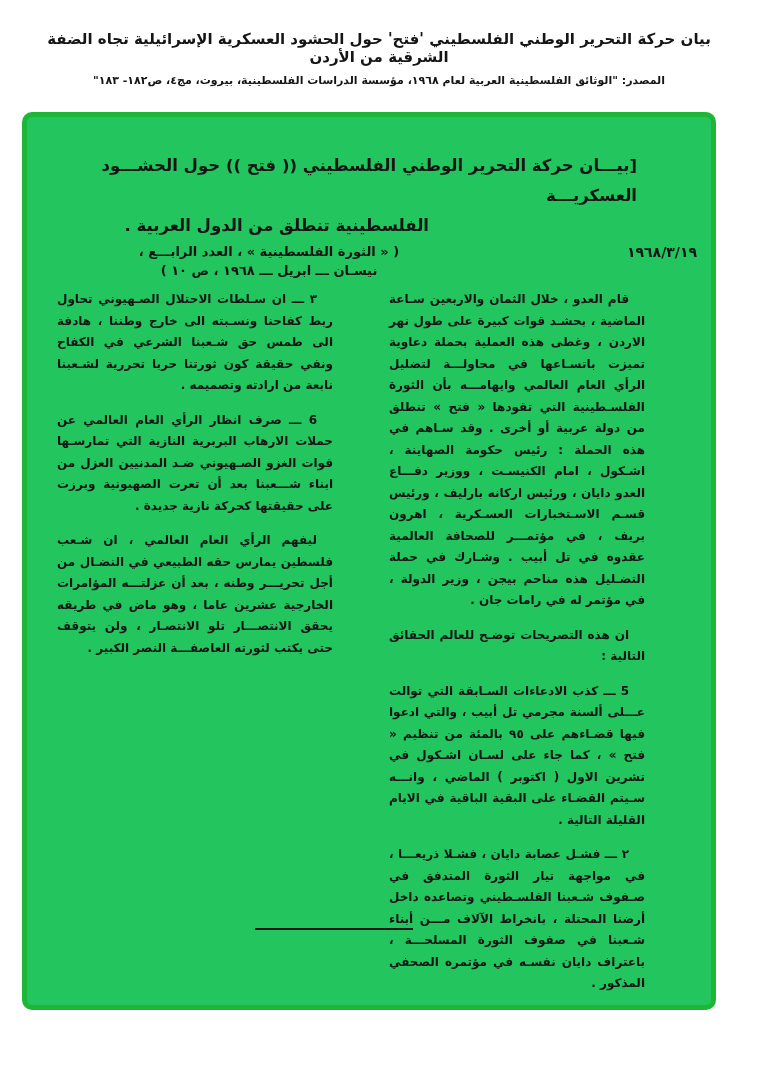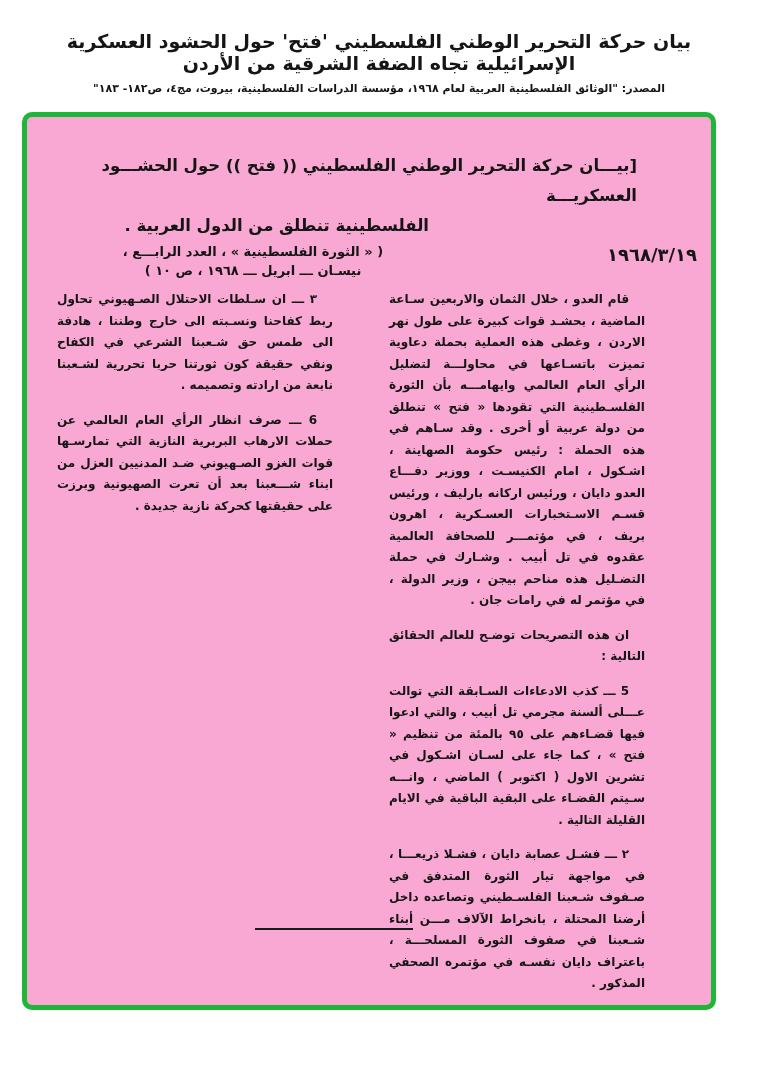--- a/index.html
+++ b/index.html
@@ -12,58 +12,58 @@
     color: #151515;
     direction: rtl;
     overflow: hidden;
   }
   .top-header {
     position: absolute;
     top: 30px; left: 0; right: 0;
     text-align: center;
   }
   .top-header .h-title {
-    font-size: 19px;
+    font-size: 15px;
     font-weight: bold;
     padding: 0 27px;
   }
   .top-header .h-source {
     font-size: 11px;
     font-weight: bold;
     margin-top: 8px;
   }
   .green-box {
     position: absolute;
     left: 22px; top: 112px;
     width: 694px; height: 898px;
     border: 5px solid #1db637;
     border-radius: 10px;
     box-sizing: border-box;
-    background: #f9a8d4;
+    background: #22c55e;
   }
   .doc-title {
     position: absolute;
     top: 34px; right: 74px;
     width: 552px;
     text-align: right;
     font-size: 16.5px;
     font-weight: bold;
     line-height: 30px;
   }
   .doc-title .t-last { margin-right: 208px; }
   .doc-date {
     position: absolute;
     top: 127px; right: 14px;
-    font-size: 18px;
+    font-size: 14px;
     font-weight: bold;
     letter-spacing: 1px;
   }
   .citation {
     position: absolute;
-    top: 125px; left: 52px;
+    top: 125px; left: 68px;
     width: 348px;
     text-align: center;
     font-size: 13px;
     font-weight: bold;
     line-height: 19px;
   }
   .columns {
     position: absolute;
     top: 172px; right: 66px; left: 30px;
     display: flex;
@@ -115,20 +115,21 @@
     <div class="columns">
       <div class="col col-right">
         <p>قام العدو ، خلال الثمان والاربعين سـاعة الماضية ، بحشـد قوات كبيرة على طول نهر الاردن ، وغطى هذه العملية بحملة دعاوية تميزت باتسـاعها في محاولـــة لتضليل الرأي العام العالمي وايهامـــه بأن الثورة الفلسـطينية التي تقودها « فتح » تنطلق من دولة عربية أو أخرى . وقد سـاهم في هذه الحملة : رئيس حكومة الصهاينة ، اشـكول ، امام الكنيسـت ، ووزير دفـــاع العدو دايان ، ورئيس اركانه بارليف ، ورئيس قسـم الاسـتخبارات العسـكرية ، اهرون بريف ، في مؤتمـــر للصحافة العالمية عقدوه في تل أبيب . وشـارك في حملة التضـليل هذه مناحم بيجن ، وزير الدولة ، في مؤتمر له في رامات جان .</p>
         <p>ان هذه التصريحات توضـح للعالم الحقائق التالية :</p>
         <p>5 ـــ كذب الادعاءات السـابقة التي توالت عـــلى ألسنة مجرمي تل أبيب ، والتي ادعوا فيها قضـاءهم على ٩٥ بالمئة من تنظيم « فتح » ، كما جاء على لسـان اشـكول في تشرين الاول ( اكتوبر ) الماضي ، وانـــه سـيتم القضـاء على البقية الباقية في الايام القليلة التالية .</p>
         <p>٢ ـــ فشـل عصابة دايان ، فشـلا ذريعـــا ، في مواجهة تيار الثورة المتدفق في صـفوف شـعبنا الفلسـطيني وتصاعده داخل أرضنا المحتلة ، بانخراط الآلاف مـــن أبناء شـعبنا في صفوف الثورة المسلحـــة ، باعتراف دايان نفسـه في مؤتمره الصحفي المذكور .</p>
       </div>
       <div class="col col-left">
         <p>٣ ـــ ان سـلطات الاحتلال الصـهيوني تحاول ربط كفاحنا ونسـبته الى خارج وطننا ، هادفة الى طمس حق شـعبنا الشرعي في الكفاح ونفي حقيقة كون ثورتنا حربا تحررية لشـعبنا نابعة من ارادته وتصميمه .</p>
         <p>6 ـــ صرف انظار الرأي العام العالمي عن حملات الارهاب البربرية النازية التي تمارسـها قوات الغزو الصـهيوني ضـد المدنيين العزل من ابناء شـــعبنا بعد أن تعرت الصهيونية وبرزت على حقيقتها كحركة نازية جديدة .</p>
+        <p>ليفهم الرأي العام العالمي ، ان شـعب فلسطين يمارس حقه الطبيعي في النضـال من أجل تحريـــر وطنه ، بعد أن عزلتـــه المؤامرات الخارجية عشرين عاما ، وهو ماض في طريقه يحقق الانتصـــار تلو الانتصـار ، ولن يتوقف حتى يكتب لثورته العاصفـــة النصر الكبير .</p>
       </div>
     </div>
 
     <div class="end-divider"></div>
 
   </div>
 
 </div>
 
 </body></html>

